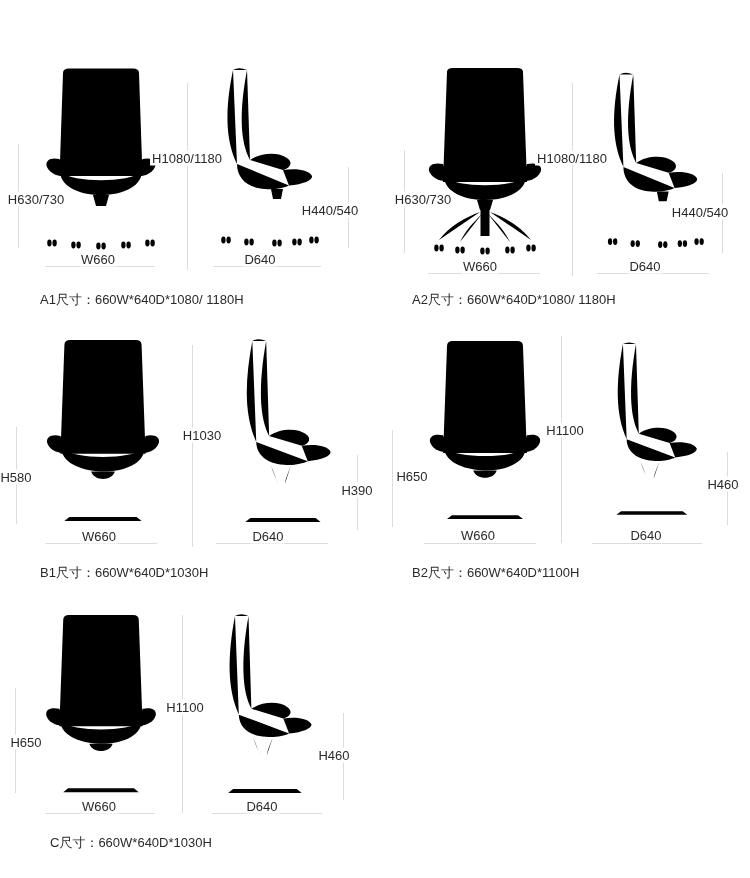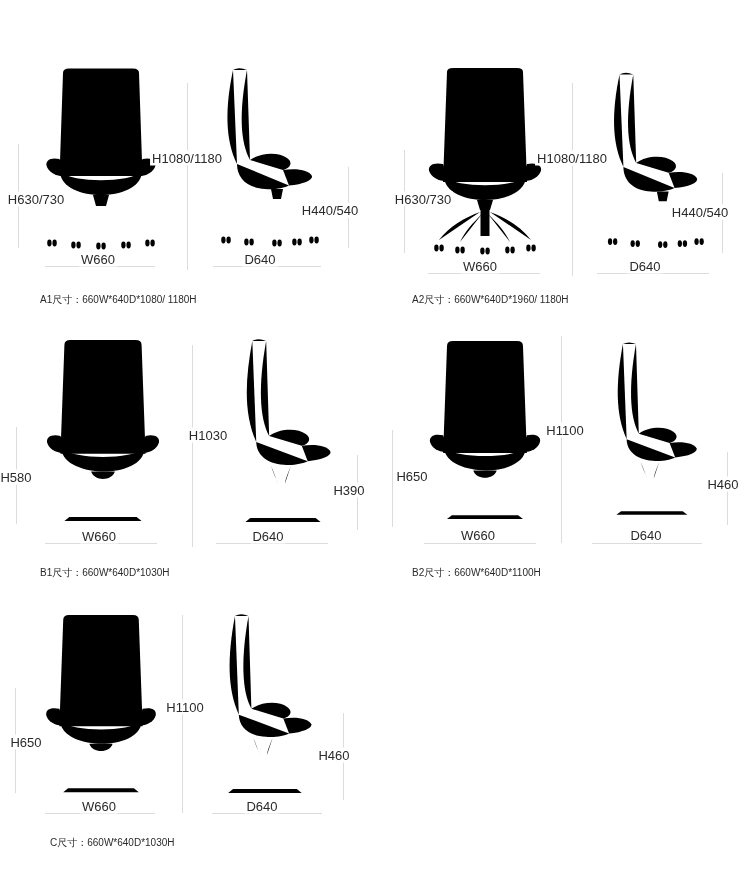--- a/index.html
+++ b/index.html
@@ -9,21 +9,21 @@
   }
   .chair-svg{position:absolute;}
   .vline{position:absolute;width:1px;background:#dcdcdc;}
   .hline{position:absolute;height:1px;background:#dcdcdc;}
   .dim{
     position:absolute;transform:translate(-50%,-50%);
     font-size:13px;line-height:15px;color:#2a2a2a;background:#fff;
     padding:0 2px;white-space:nowrap;
   }
   .caption{
-    position:absolute;font-size:10px;line-height:16px;color:#2a2a2a;white-space:nowrap;
+    position:absolute;font-size:13px;line-height:16px;color:#2a2a2a;white-space:nowrap;
   }
 </style>
 </head>
 <body>
 
 <svg width="0" height="0" style="position:absolute" aria-hidden="true">
   <defs>
 
     <symbol id="sym-front-casters" viewBox="0 0 114 184">
       <path d="M19,7 Q19,2.5 25,2.5 L89,2.5 Q95,2.5 95,7 L98.5,110 L15.5,110 Z"></path>
@@ -151,38 +151,38 @@
     <div class="vline" style="left:404px;top:150px;height:103px"></div>
     <div class="vline" style="left:572px;top:83px;height:193px"></div>
     <div class="vline" style="left:722px;top:173px;height:80px"></div>
     <div class="hline" style="left:428px;top:273px;width:112px"></div>
     <div class="hline" style="left:597px;top:273px;width:112px"></div>
     <span class="dim" style="left:423px;top:199px">H630/730</span>
     <span class="dim" style="left:572px;top:158px">H1080/1180</span>
     <span class="dim" style="left:700px;top:212px">H440/540</span>
     <span class="dim" style="left:480px;top:266px">W660</span>
     <span class="dim" style="left:645px;top:266px">D640</span>
-    <div class="caption" style="left:412px;top:292px">A2尺寸：660W*640D*1960/ 1180H</div>
+    <div class="caption" style="left:412px;top:292px">A2尺寸：660W*640D*1080/ 1180H</div>
   </section>
 
   <section>
     <svg class="chair-svg" style="left:44px;top:337px" width="118" height="188">
         <use href="#sym-front-disc"></use>
       </svg>
     <svg class="chair-svg" style="left:220px;top:337px" width="122" height="188">
         <use href="#sym-side-disc"></use>
       </svg>
     <div class="vline" style="left:16px;top:427px;height:97px"></div>
     <div class="vline" style="left:192px;top:345px;height:202px"></div>
     <div class="vline" style="left:357px;top:455px;height:75px"></div>
     <div class="hline" style="left:45px;top:543px;width:112px"></div>
     <div class="hline" style="left:216px;top:543px;width:112px"></div>
     <span class="dim" style="left:16px;top:477px">H580</span>
-    <span class="dim" style="left:208px;top:435px">H1030</span>
-    <span class="dim" style="left:349px;top:490px">H390</span>
+    <span class="dim" style="left:202px;top:435px">H1030</span>
+    <span class="dim" style="left:357px;top:490px">H390</span>
     <span class="dim" style="left:99px;top:536px">W660</span>
     <span class="dim" style="left:268px;top:536px">D640</span>
     <div class="caption" style="left:40px;top:565px">B1尺寸：660W*640D*1030H</div>
   </section>
 
   <section>
     <svg class="chair-svg" style="left:426px;top:338px" width="118" height="185">
         <use href="#sym-front-disc"></use>
       </svg>
     <svg class="chair-svg" style="left:594px;top:334px" width="112" height="190">

